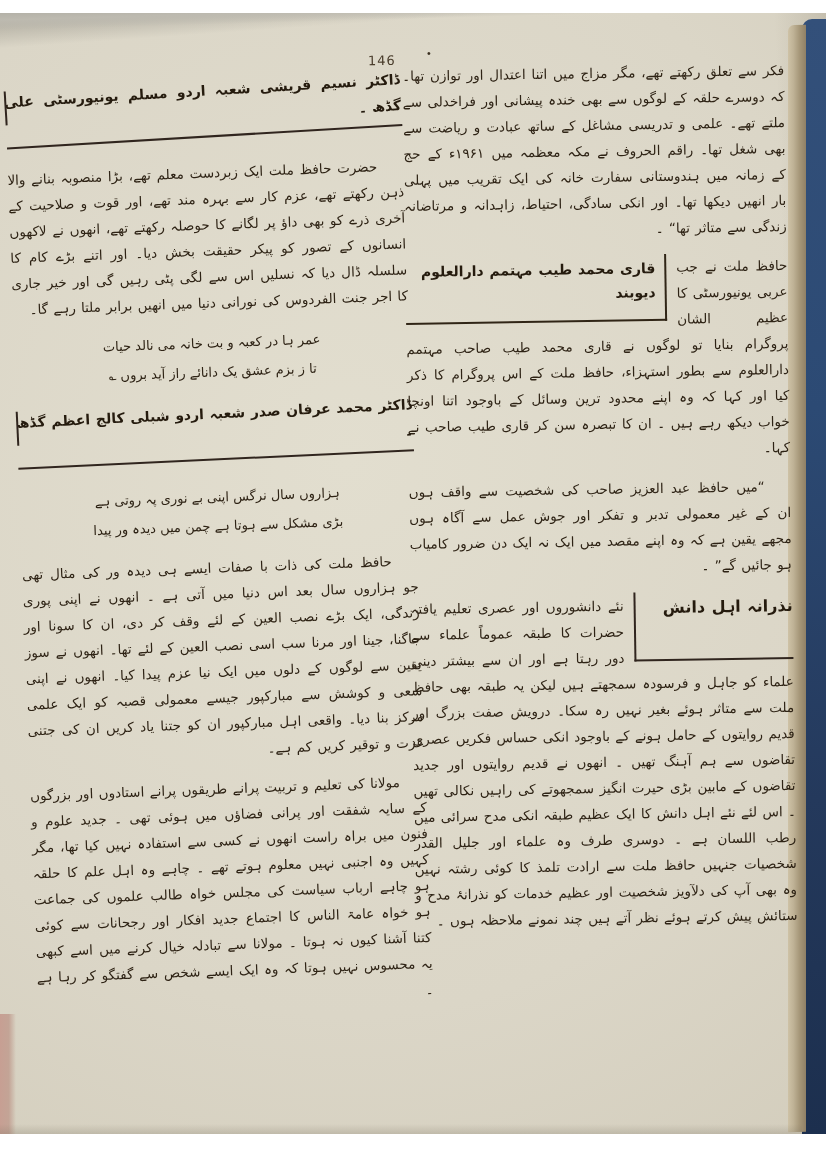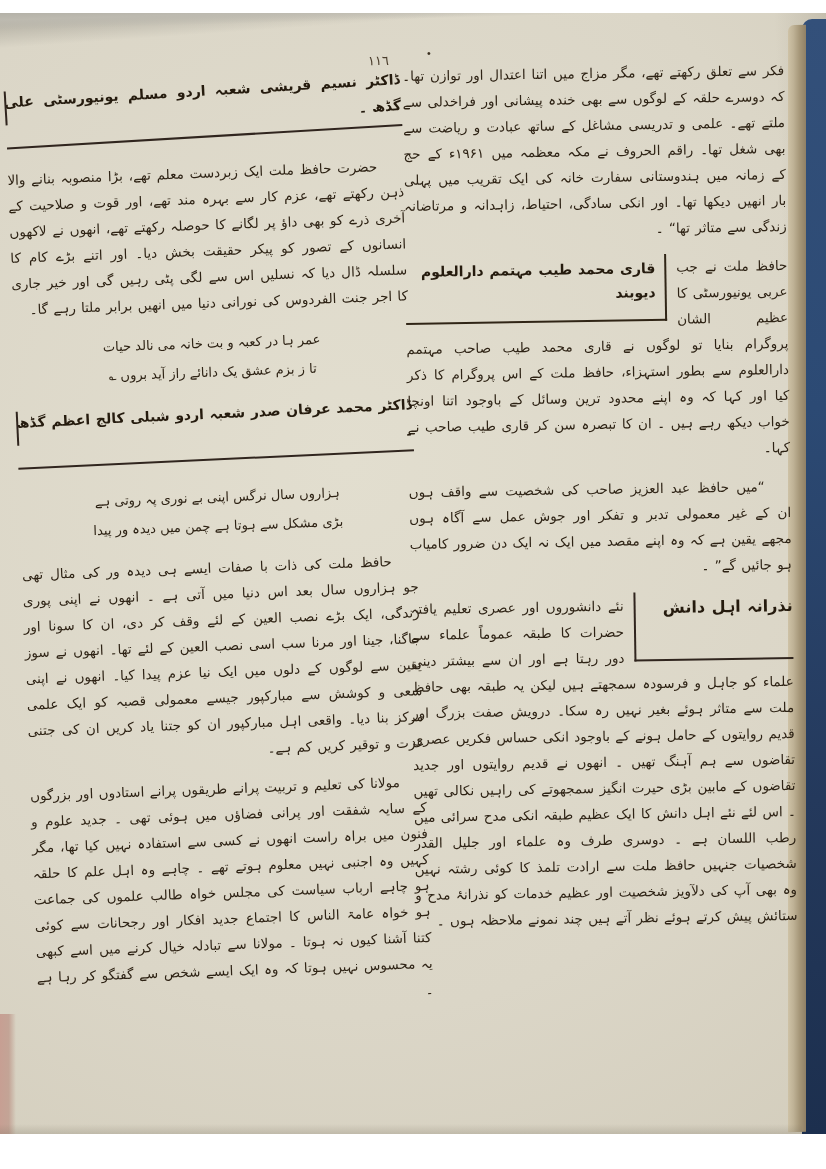--- a/index.html
+++ b/index.html
@@ -88,21 +88,21 @@
 
   <div class="photo">
     <div class="top-edge-shade"></div>
     <div class="cover-blue"></div>
     <div class="page-edges"></div>
     <div class="corner-pink"></div>
     <div class="bottom-shade"></div>
 
     <div class="pageno ink">
       <span class="dot">•</span>
-      <span>١١٦</span>
+      <span>146</span>
     </div>
 
     <div class="col col-right ink">
       <p class="para">فکر سے تعلق رکھتے تھے، مگر مزاج میں اتنا اعتدال اور توازن تھا۔ کہ دوسرے حلقہ کے لوگوں سے بھی خندہ پیشانی اور فراخدلی سے ملتے تھے۔ علمی و تدریسی مشاغل کے ساتھ عبادت و ریاضت سے بھی شغل تھا۔ راقم الحروف نے مکہ معظمہ میں ۱۹۶۱ء کے حج کے زمانہ میں ہندوستانی سفارت خانہ کی ایک تقریب میں پہلی بار انھیں دیکھا تھا۔ اور انکی سادگی، احتیاط، زاہدانہ و مرتاضانہ زندگی سے متاثر تھا“ ۔</p>
 
       <div class="para clearfix">
         <span class="fh fh-left">
           <span class="fh-text">قاری محمد طیب مہتمم دارالعلوم دیوبند</span>
         </span>
         <span>حافظ ملت نے جب عربی یونیورسٹی کا</span>

